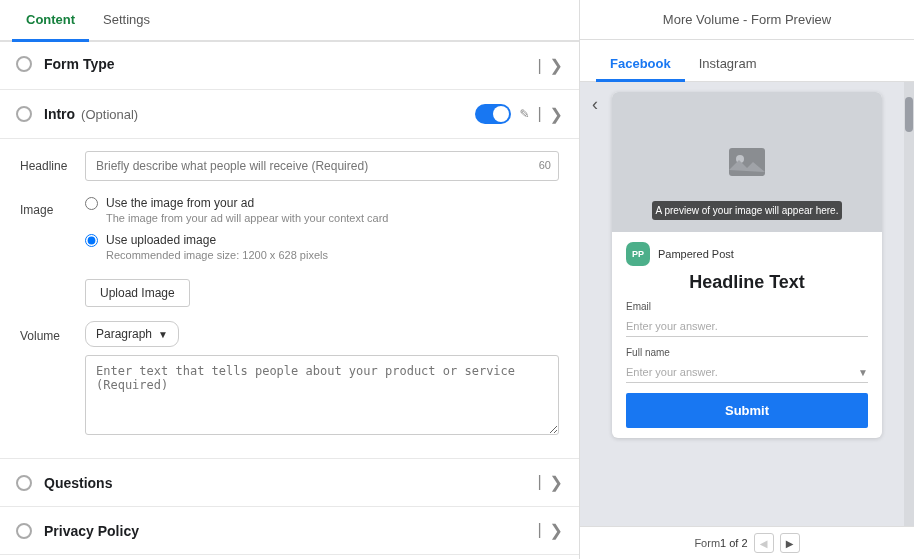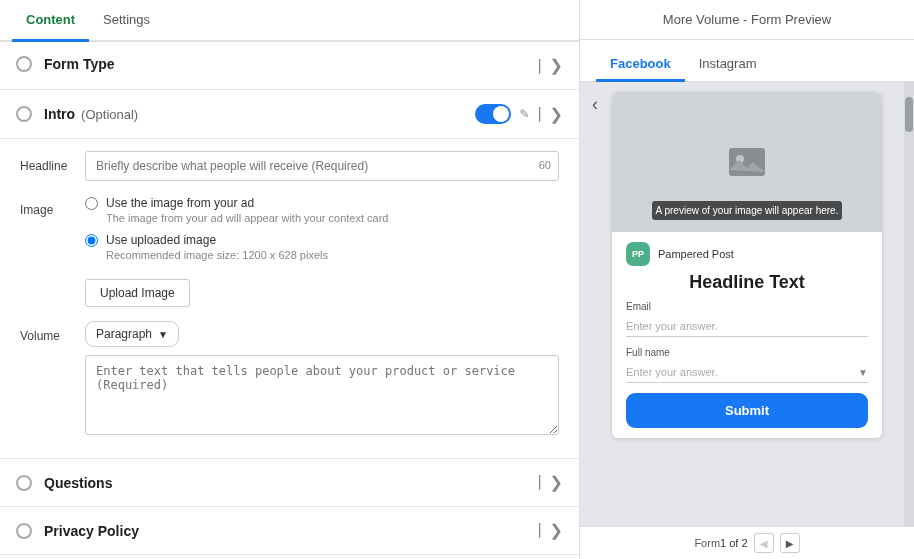--- a/index.html
+++ b/index.html
@@ -90,21 +90,21 @@
     .brand-icon { width: 24px; height: 24px; background: #4CAF8A; border-radius: 7px; display: flex; align-items: center; justify-content: center; color: white; font-size: 9px; font-weight: bold; }
     .brand-name { font-size: 11px; color: #333; }
     .headline { font-size: 18px; font-weight: bold; color: #1c1e21; text-align: center; margin-bottom: 8px; }
     .signup-text { font-size: 11px; color: #444; text-align: center; margin-bottom: 12px; }
 
     .form-field { margin-bottom: 10px; }
     .form-field-label { font-size: 10px; color: #555; margin-bottom: 4px; }
     .form-field-input { width: 100%; border: none; border-bottom: 1px solid #ccc; padding: 4px 0; font-size: 11px; color: #aaa; display: flex; align-items: center; justify-content: space-between; }
     .form-field-input .chevron { font-size: 10px; color: #888; }
 
-    .submit-btn { width: 100%; background: #1877f2; color: white; border: none; padding: 10px; font-size: 13px; font-weight: bold; cursor: pointer; border-radius: 9px; }
+    .submit-btn { width: 100%; background: #1877f2; color: white; border: none; padding: 10px; font-size: 13px; font-weight: bold; cursor: pointer; border-radius: 2px; }
 
     
     .preview-footer { display: flex; align-items: center; justify-content: center; background: #fff; border-top: 1px solid #ddd; padding: 6px 12px; }
     .footer-label { font-size: 11px; color: #555; }
     .footer-nav { display: flex; align-items: center; gap: 6px; }
     .page-num { font-size: 11px; color: #333; }
     .nav-arrow { width: 20px; height: 20px; display: flex; align-items: center; justify-content: center; border: 1px solid #ccc; border-radius: 3px; cursor: pointer; font-size: 10px; color: #555; background: #fff; }
     .nav-arrow.disabled { color: #ccc; }
 
     .preview-wrapper { position: relative; flex: 1; width: 100%; display: flex; justify-content: center; overflow: hidden; }

